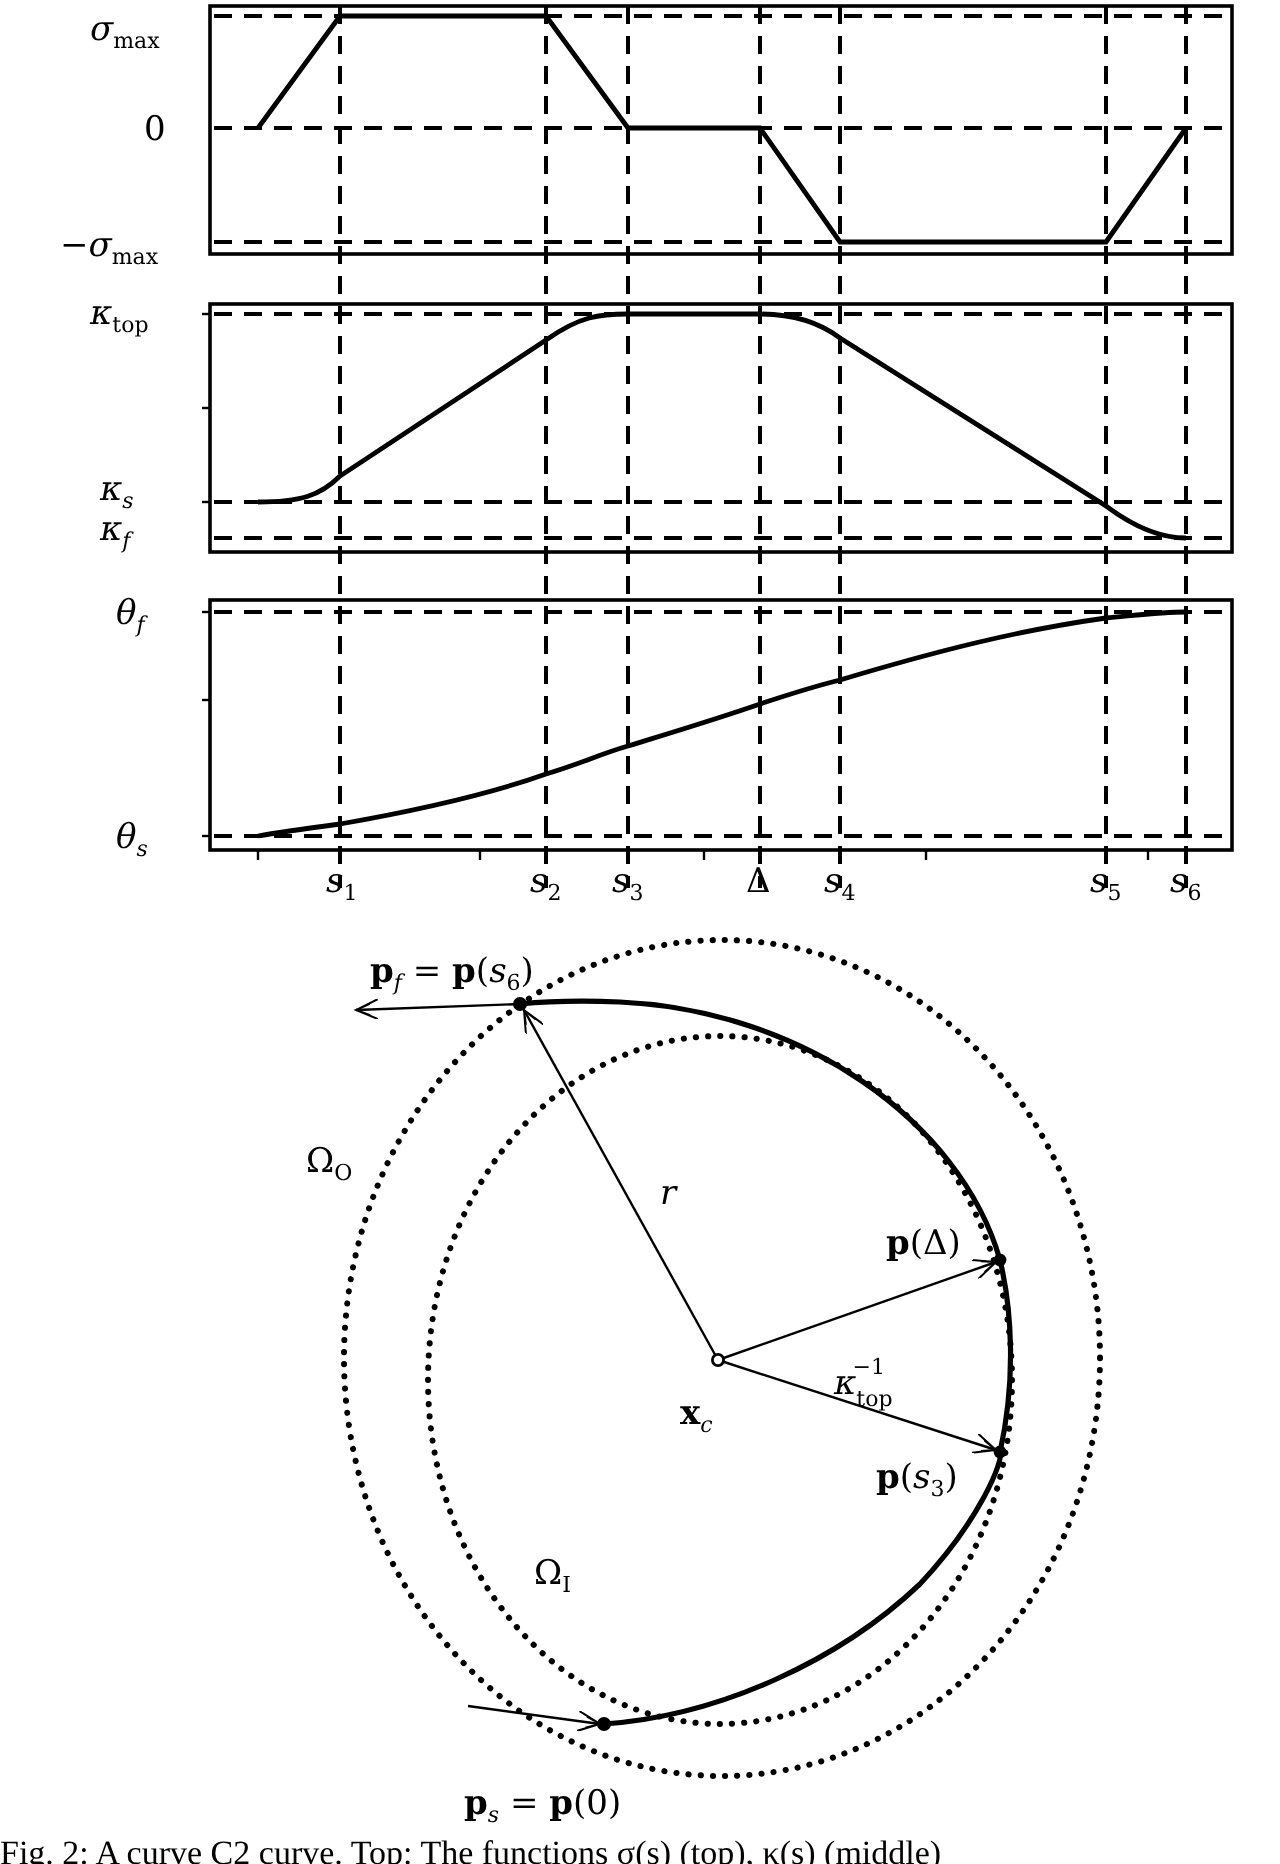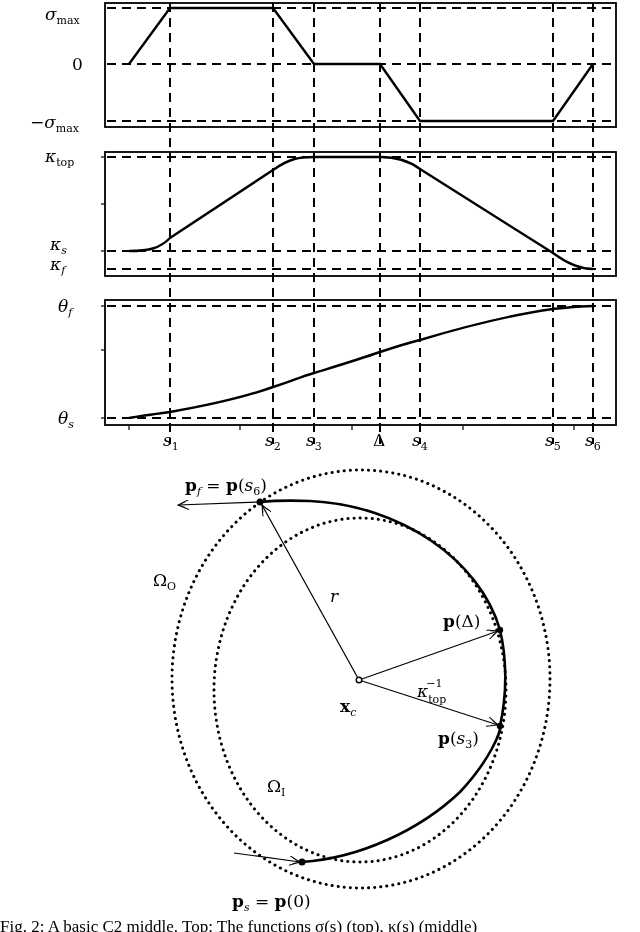--- a/index.html
+++ b/index.html
@@ -121,13 +121,13 @@
     <text class="lbl" x="443" y="627"><tspan class="bf">p</tspan><tspan>(Δ)</tspan></text>
     <text class="lbl" x="340" y="712" font-size="20"><tspan class="bf">x</tspan><tspan class="sub it" dy="4" font-size="14">c</tspan></text>
     <text class="lbl it" x="417" y="697">κ<tspan class="sub" dy="6" font-style="normal">top</tspan><tspan class="sub" dx="-20" dy="-16" font-style="normal">−1</tspan></text>
     <text class="lbl" x="438" y="744"><tspan class="bf">p</tspan><tspan>(</tspan><tspan class="it">s</tspan><tspan class="sub" dy="4">3</tspan><tspan dy="-4">)</tspan></text>
     <text class="lbl" x="153" y="586">Ω<tspan class="sub" dy="4">O</tspan></text>
     <text class="lbl" x="267" y="792">Ω<tspan class="sub" dy="4">I</tspan></text>
     <text class="lbl" x="232" y="907"><tspan class="bf">p</tspan><tspan class="sub it" dy="4">s</tspan><tspan dy="-4"> = </tspan><tspan class="bf">p</tspan><tspan>(0)</tspan></text>
   </g>
 </svg>
 
-<div class="caption">Fig. 2: A basic C2 middle. Top: The functions σ(s) (top), κ(s) (middle)</div>
+<div class="caption">Fig. 2: A curve C2 curve. Top: The functions σ(s) (top), κ(s) (middle)</div>
 
 </body></html>

